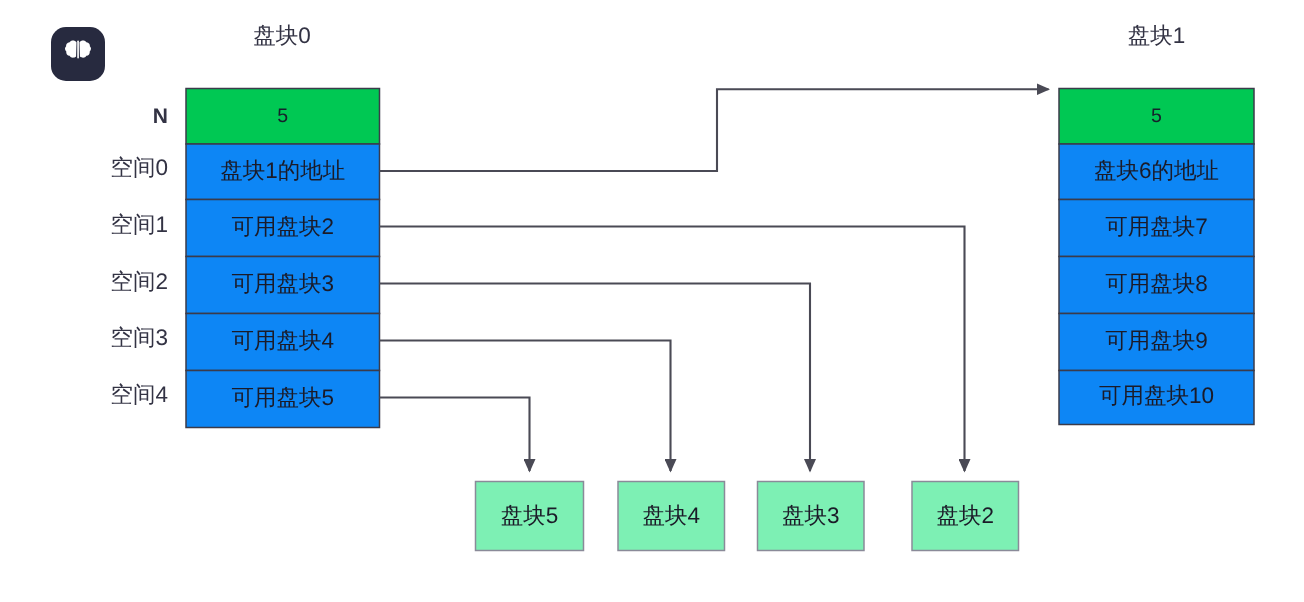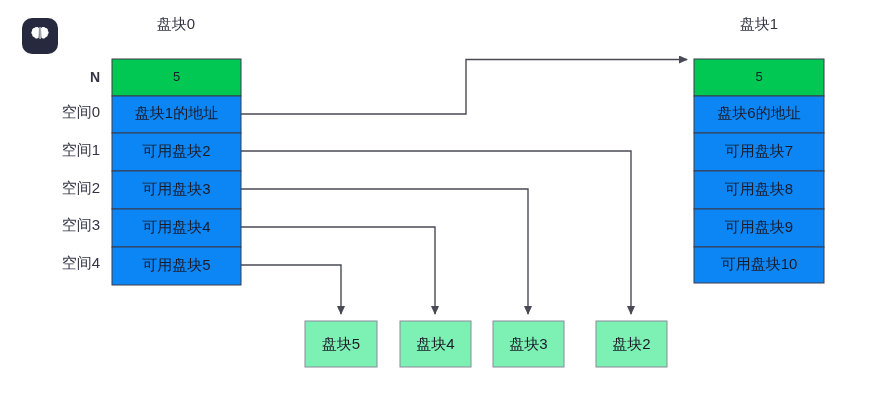--- a/index.html
+++ b/index.html
@@ -9,21 +9,21 @@
   }
   body {
     width: 869px;
     height: 401px;
     overflow: hidden;
     font-family: "Liberation Sans", "DejaVu Sans", sans-serif;
     position: relative;
   }
   #diagram-root {
     position: absolute;
-    left: 4px; top: 0;
+    left: 16px; top: 0;
     width: 767px;
     height: 401px;
   }
   svg { display: block; }
 
   .app-badge-rect { fill: #272a3f; }
   .brain-glyph { fill: #ffffff; }
 
   .diagram-title {
     font-family: "Liberation Sans", "DejaVu Sans", sans-serif;

